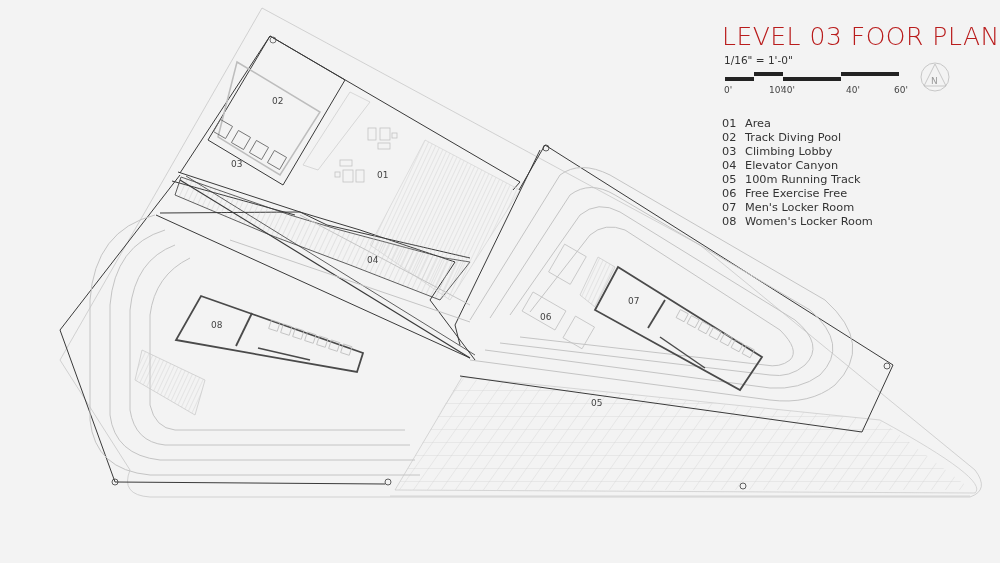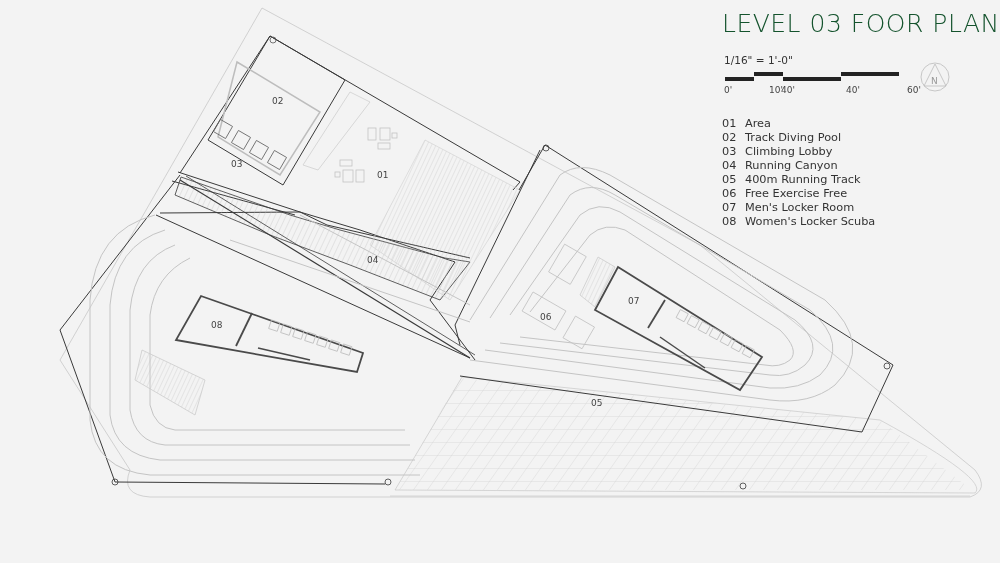--- a/index.html
+++ b/index.html
@@ -1,20 +1,20 @@
 <!DOCTYPE html>
 <html><head>
 <meta charset="utf-8">
 <style>
   html, body { margin:0; padding:0; background:#f3f3f3; }
   body { width:1000px; height:563px; position:relative; overflow:hidden;
          font-family:"DejaVu Sans", "Liberation Sans", sans-serif; color:#222; }
   #plan { position:absolute; left:0; top:0; width:1000px; height:563px; }
-  .title { position:absolute; left:722px; top:9px; font-size:25px; letter-spacing:0.5px;
-           font-weight:300; color:#14532d; font-family:"DejaVu Sans", sans-serif; white-space:nowrap; }
+  .title { position:absolute; left:722px; top:22px; font-size:25px; letter-spacing:0.5px;
+           font-weight:300; color:#b91c1c; font-family:"DejaVu Sans", sans-serif; white-space:nowrap; }
   .scale-text { position:absolute; left:724px; top:54px; font-size:10.5px; color:#333; }
   .scale-bar { position:absolute; left:725px; top:72px; width:180px; height:12px; }
   .scale-labels { position:absolute; left:722px; top:85px; width:200px; height:12px; font-size:9px; color:#444; }
   .scale-labels span { position:absolute; top:0; }
   .north { position:absolute; left:920px; top:62px; width:30px; height:30px; }
   .legend { position:absolute; left:722px; top:117px; font-size:11.3px; color:#333; line-height:14px; }
   .legend-row { display:flex; white-space:nowrap; }
   .legend-num { width:23px; }
   .room-label { font-size:9px; fill:#444; font-family:"DejaVu Sans", sans-serif; }
 </style>
@@ -174,21 +174,21 @@
   <rect x="0" y="5" width="29" height="4" fill="#222"></rect>
   <rect x="29" y="0" width="29" height="4" fill="#222"></rect>
   <rect x="58" y="5" width="58" height="4" fill="#222"></rect>
   <rect x="116" y="0" width="58" height="4" fill="#222"></rect>
 </svg>
 <div class="scale-labels">
   <span style="left:2px">0'</span>
   <span style="left:47px">10'</span>
   <span style="left:59px">40'</span>
   <span style="left:124px">40'</span>
-  <span style="left:185px">60'</span>
+  <span style="left:172px">60'</span>
 </div>
 
 <svg class="north" viewBox="0 0 30 30">
   <circle cx="15" cy="15" r="14" fill="none" stroke="#bbb" stroke-width="0.8"></circle>
   <path d="M15 2 L4 24 L26 24 Z" fill="none" stroke="#bbb" stroke-width="0.8"></path>
   <text x="11" y="22" font-size="9" fill="#999" font-family="DejaVu Sans, sans-serif">N</text>
 </svg>
 
 <div class="legend">
   <div class="legend-row">
@@ -198,31 +198,31 @@
   <div class="legend-row">
       <span class="legend-num">02</span>
       <span>Track Diving Pool</span>
     </div>
   <div class="legend-row">
       <span class="legend-num">03</span>
       <span>Climbing Lobby</span>
     </div>
   <div class="legend-row">
       <span class="legend-num">04</span>
-      <span>Running Canyon</span>
+      <span>Elevator Canyon</span>
     </div>
   <div class="legend-row">
       <span class="legend-num">05</span>
-      <span>400m Running Track</span>
+      <span>100m Running Track</span>
     </div>
   <div class="legend-row">
       <span class="legend-num">06</span>
       <span>Free Exercise Free</span>
     </div>
   <div class="legend-row">
       <span class="legend-num">07</span>
       <span>Men's Locker Room</span>
     </div>
   <div class="legend-row">
       <span class="legend-num">08</span>
-      <span>Women's Locker Scuba</span>
+      <span>Women's Locker Room</span>
     </div>
 </div>
 
 </body></html>

